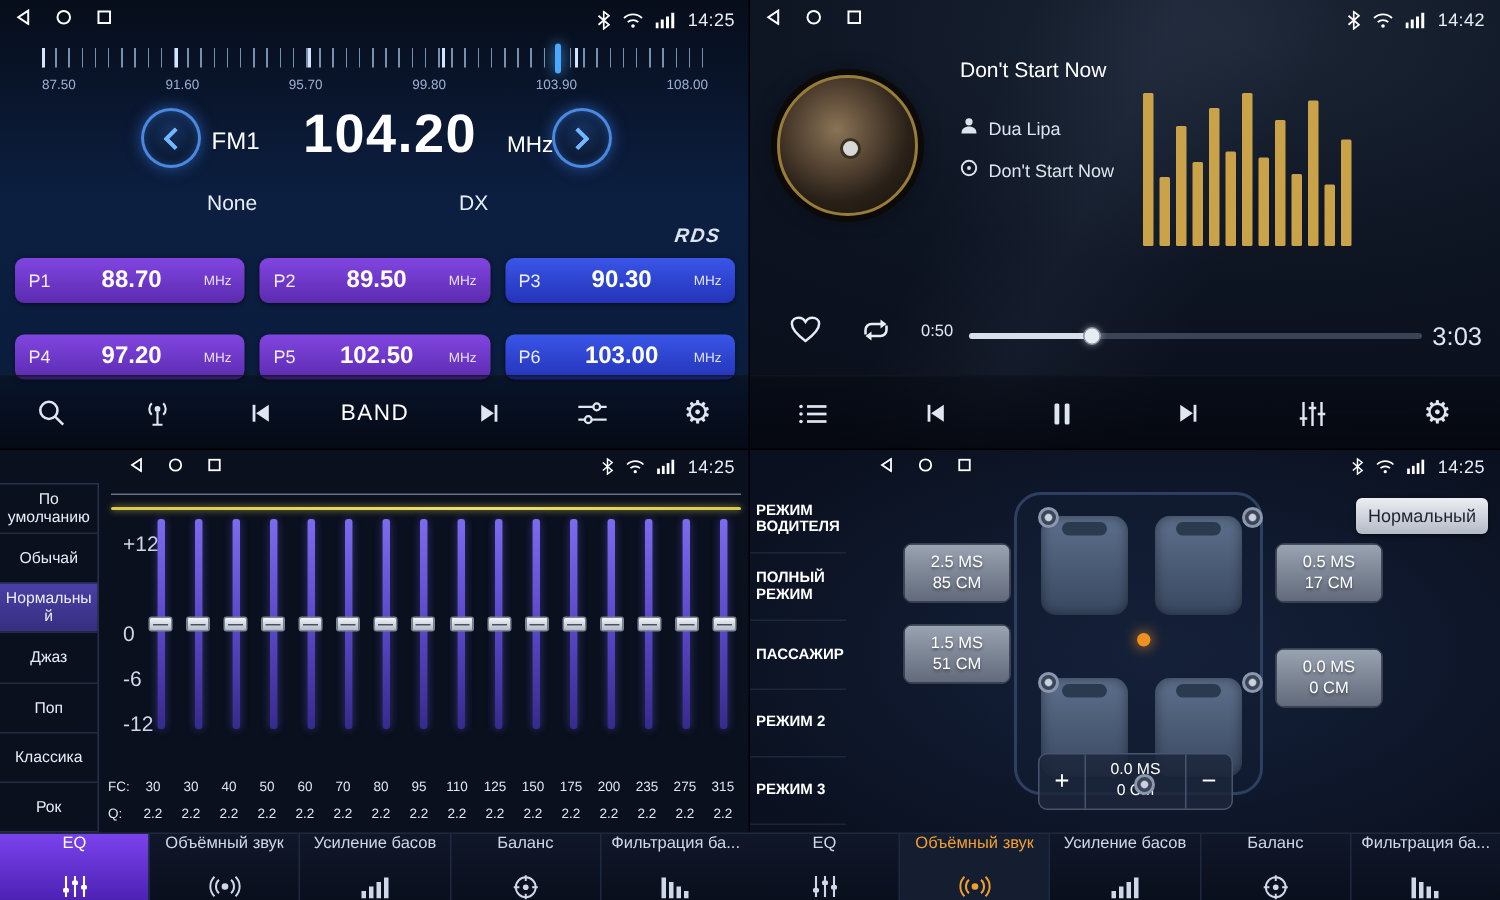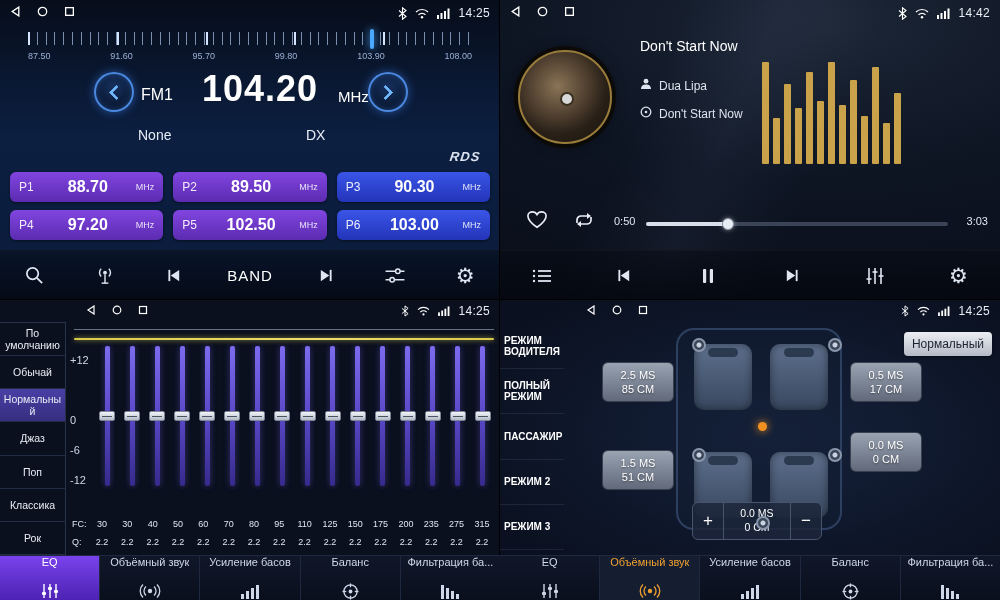--- a/index.html
+++ b/index.html
@@ -26,21 +26,21 @@
   .circle-btn{position:absolute;width:40px;height:40px;border-radius:50%;border:2px solid rgba(86,156,255,.85);background:radial-gradient(circle at 50% 35%,#16305e,#0a1830 72%);box-shadow:0 0 10px rgba(60,130,240,.55),inset 0 0 6px rgba(60,130,240,.4);display:flex;align-items:center;justify-content:center}
   .chev{width:11px;height:11px;border-left:3px solid #72b8ff;border-bottom:3px solid #72b8ff;border-radius:1px}
   .chev.l{transform:rotate(45deg);margin-left:5px}
   .chev.r{transform:rotate(225deg);margin-right:5px}
   .band-label{position:absolute;top:86px;left:141px;font-size:16px;color:#fff}
   .freq-big{position:absolute;top:68px;left:185px;width:150px;text-align:center;font-size:36px;font-weight:bold;color:#fff;letter-spacing:1px}
   .freq-unit{position:absolute;top:88px;left:338px;font-size:15px;color:#fff}
   .none-label{position:absolute;top:127px;left:138px;font-size:14px;color:#e8edf5}
   .dx-label{position:absolute;top:127px;left:306px;font-size:14px;color:#e8edf5}
   .rds{position:absolute;top:149px;right:20px;font-size:13px;font-weight:bold;font-style:italic;color:#dde4f0;transform:skewX(-8deg);letter-spacing:1px}
-  .presets{position:absolute;top:172px;left:10px;right:10px;display:grid;grid-template-columns:repeat(3,1fr);gap:8px 10px}
+  .presets{position:absolute;top:172px;left:10px;right:10px;display:grid;grid-template-columns:repeat(3,1fr);gap:21px 10px}
   .preset{height:30px;border-radius:6px;display:flex;align-items:center;padding:0 9px;color:#fff;box-shadow:0 1px 3px rgba(0,0,0,.5)}
   .preset.purple{background:linear-gradient(180deg,#8145e0,#5b2bb0)}
   .preset.blue{background:linear-gradient(180deg,#3a55e8,#2334b8)}
   .preset .pid{font-size:12px;opacity:.9;margin-right:6px}
   .preset .pfreq{font-size:16px;font-weight:bold;flex:1;text-align:center}
   .preset .punit{font-size:9px;opacity:.85}
   .toolbar{position:absolute;bottom:0;left:0;right:0;height:50px;background:linear-gradient(180deg,rgba(5,9,18,.45),rgba(4,7,14,.85));border-top:1px solid rgba(255,255,255,.05);display:flex;align-items:center;justify-content:space-around;color:#dfe6f2}
   .tool{display:flex;align-items:center;justify-content:center;min-width:34px;cursor:pointer}
   .band-btn{font-size:15px;color:#fff;letter-spacing:1px}
   .gear-glyph{font-size:21px;line-height:1;color:#dfe6f2}
@@ -55,31 +55,31 @@
   .meta-artist{top:78px}
   .meta-track{top:106px}
   .viz{position:absolute;top:62px;left:262px;width:150px;height:102px;display:flex;align-items:flex-end;gap:4px}
   .vbar{width:7px;border-radius:1px}
   .pl-heart{position:absolute;top:210px;left:26px;color:#e8edf5}
   .pl-repeat{position:absolute;top:211px;left:72px;color:#e8edf5}
   .elapsed{position:absolute;top:215px;left:114px;font-size:11px;color:#dfe6f2}
   .pbar{position:absolute;top:222px;left:146px;width:302px;height:4px;border-radius:2px;background:#3a4456}
   .pfill{height:100%;border-radius:2px;background:#d8dfeb}
   .pknob{position:absolute;top:-4px;width:12px;height:12px;border-radius:50%;background:#e8edf5;border:1px solid #8a93a5;box-shadow:0 0 5px rgba(255,255,255,.45)}
-  .duration{position:absolute;top:215px;right:12px;font-size:11px;color:#dfe6f2}
+  .duration{position:absolute;top:215px;right:12px;font-size:17px;color:#dfe6f2}
 
   
   .eqq{background:#0a101e}
   .eq-side{position:absolute;top:22px;left:0;width:66px;bottom:45px;display:flex;flex-direction:column;border-right:1px solid #26314a;border-top:1px solid #26314a}
   .eq-item{flex:1;display:flex;align-items:center;justify-content:center;text-align:center;font-size:10.5px;color:#e8edf5;border-bottom:1px solid #222c42;padding:2px 3px;line-height:1.15;overflow-wrap:anywhere;cursor:pointer}
   .eq-item.active{background:linear-gradient(180deg,#4a3fa5,#362e80)}
   .eq-main{position:absolute;left:66px;right:0;top:22px;bottom:45px}
   .topline{position:absolute;top:7px;left:8px;right:6px;height:1px;background:rgba(200,212,235,.5)}
   .curve{position:absolute;top:16px;left:8px;right:6px;height:2px;border-radius:2px;background:linear-gradient(90deg,#d9c94b,#ecdf6d 60%,#d9c94b);box-shadow:0 0 5px rgba(220,205,80,.8)}
-  .eq-scale{position:absolute;left:4px;top:28px;width:26px;height:150px;font-size:11px;color:#cfd8e8}
+  .eq-scale{position:absolute;left:16px;top:28px;width:26px;height:150px;font-size:14px;color:#cfd8e8}
   .eq-scale span{position:absolute;left:0}
   .eq-bands{position:absolute;left:32px;right:8px;top:24px;height:140px;display:flex;justify-content:space-between}
   .band{width:18px;position:relative;display:flex;justify-content:center;cursor:pointer}
   .btrack{width:5px;height:100%;border-radius:2px;background:linear-gradient(180deg,#7d6bef 0%,#5a48c8 50%,#372a8c 100%);box-shadow:0 0 6px rgba(110,90,230,.45)}
   .bhandle{position:absolute;top:calc(50% - 5px);width:16px;height:10px;border-radius:2px;background:linear-gradient(180deg,#f2f4f8,#b4bcc9);border:1px solid #7d8694}
   .bhandle::after{content:"";position:absolute;left:2px;right:2px;top:4px;height:1px;background:#4a5260}
   .valrow{position:absolute;left:6px;right:8px;display:flex;align-items:center;font-size:9px;color:#dfe6f2}
   .valrow .lbl{width:20px}
   .valrow .vals{flex:1;display:flex;justify-content:space-between}
   .valrow .vals span{width:20px;text-align:center}
@@ -675,21 +675,21 @@
     <div class="listener" style="left:258px;top:122px"></div>
 
     <div class="delay" style="left:102px;top:62px">
       <span>2.5 MS</span>
       <span>85 CM</span>
     </div>
     <div class="delay" style="left:350px;top:62px">
       <span>0.5 MS</span>
       <span>17 CM</span>
     </div>
-    <div class="delay" style="left:102px;top:150px">
+    <div class="delay" style="left:102px;top:116px">
       <span>1.5 MS</span>
       <span>51 CM</span>
     </div>
     <div class="delay" style="left:350px;top:132px">
       <span>0.0 MS</span>
       <span>0 CM</span>
     </div>
 
     <div class="center-ctl">
       <span class="cbtn">+</span>

